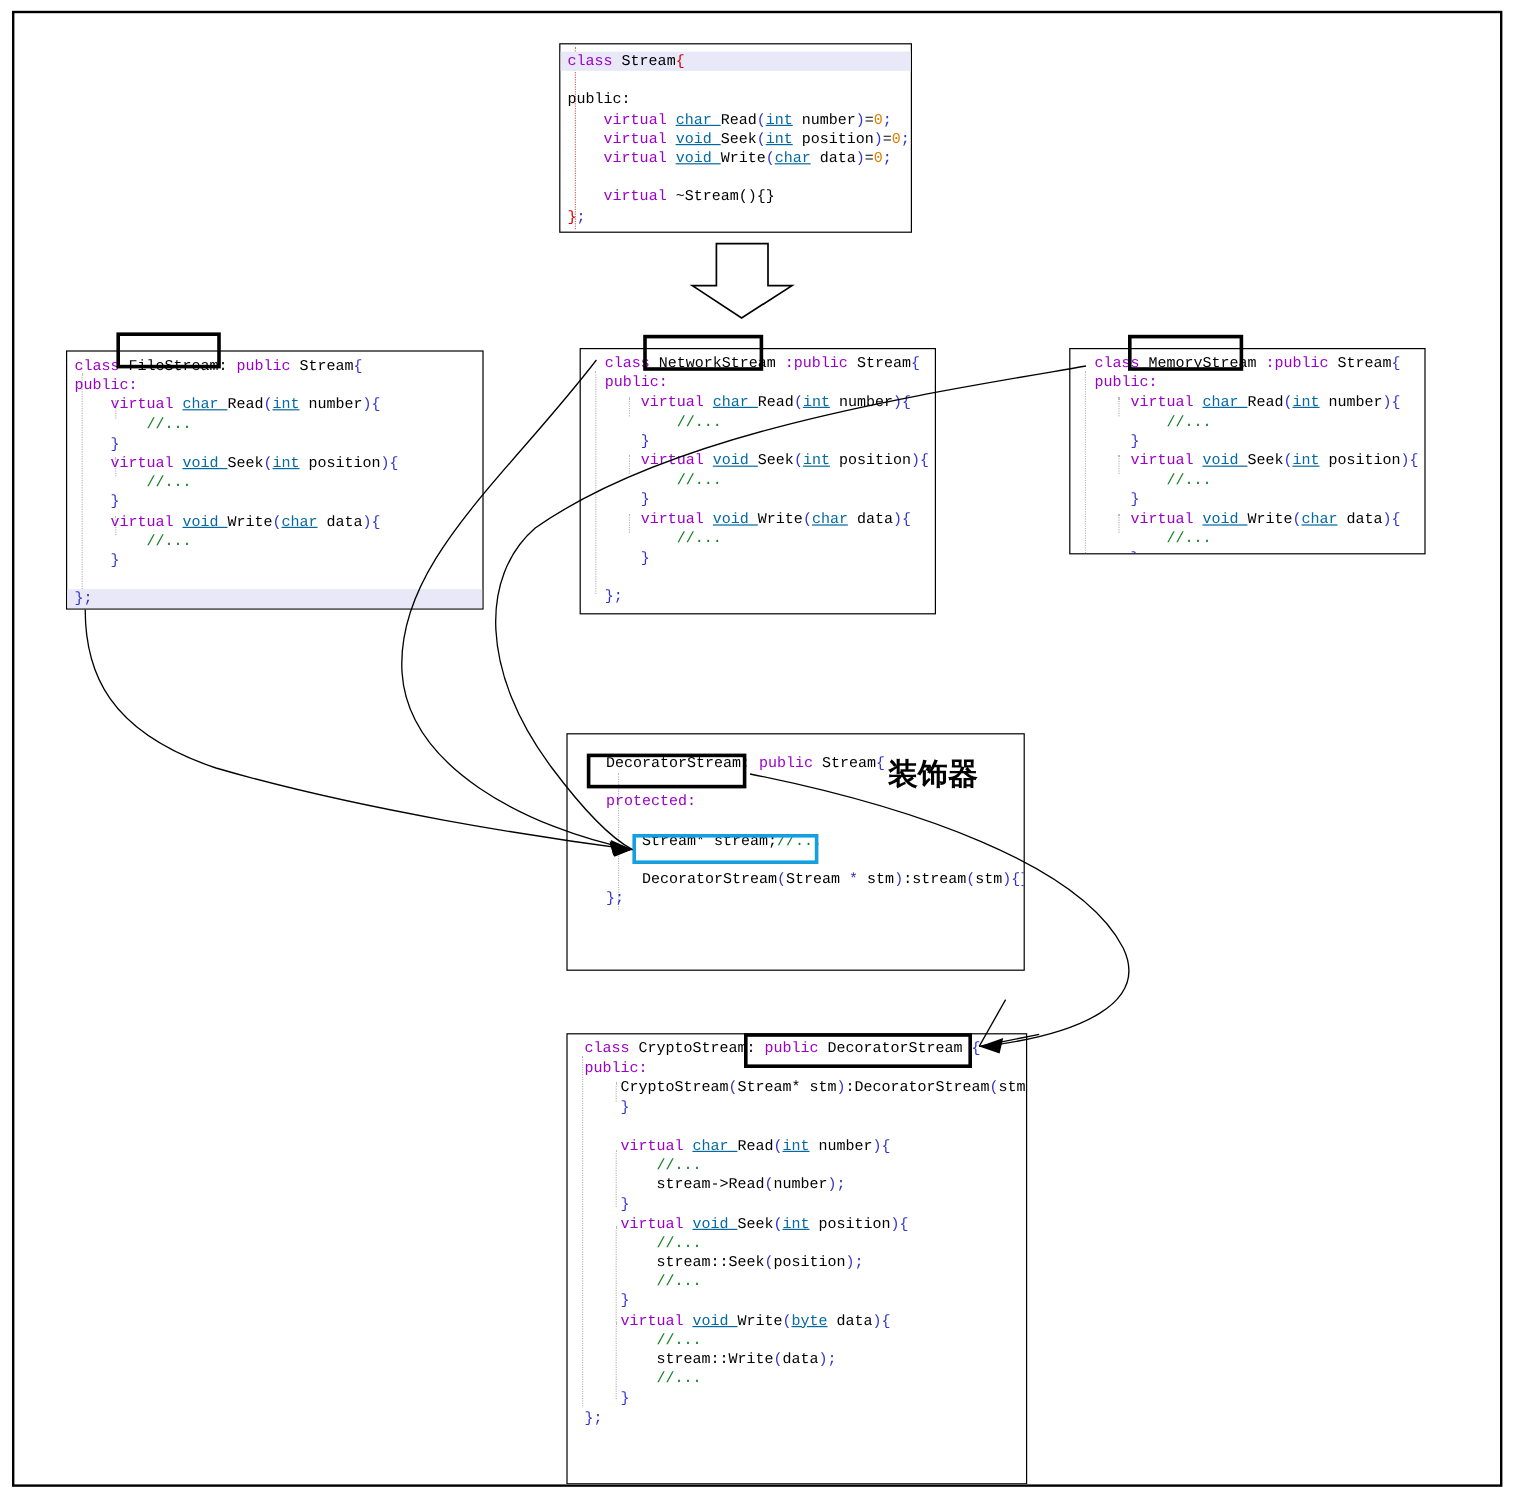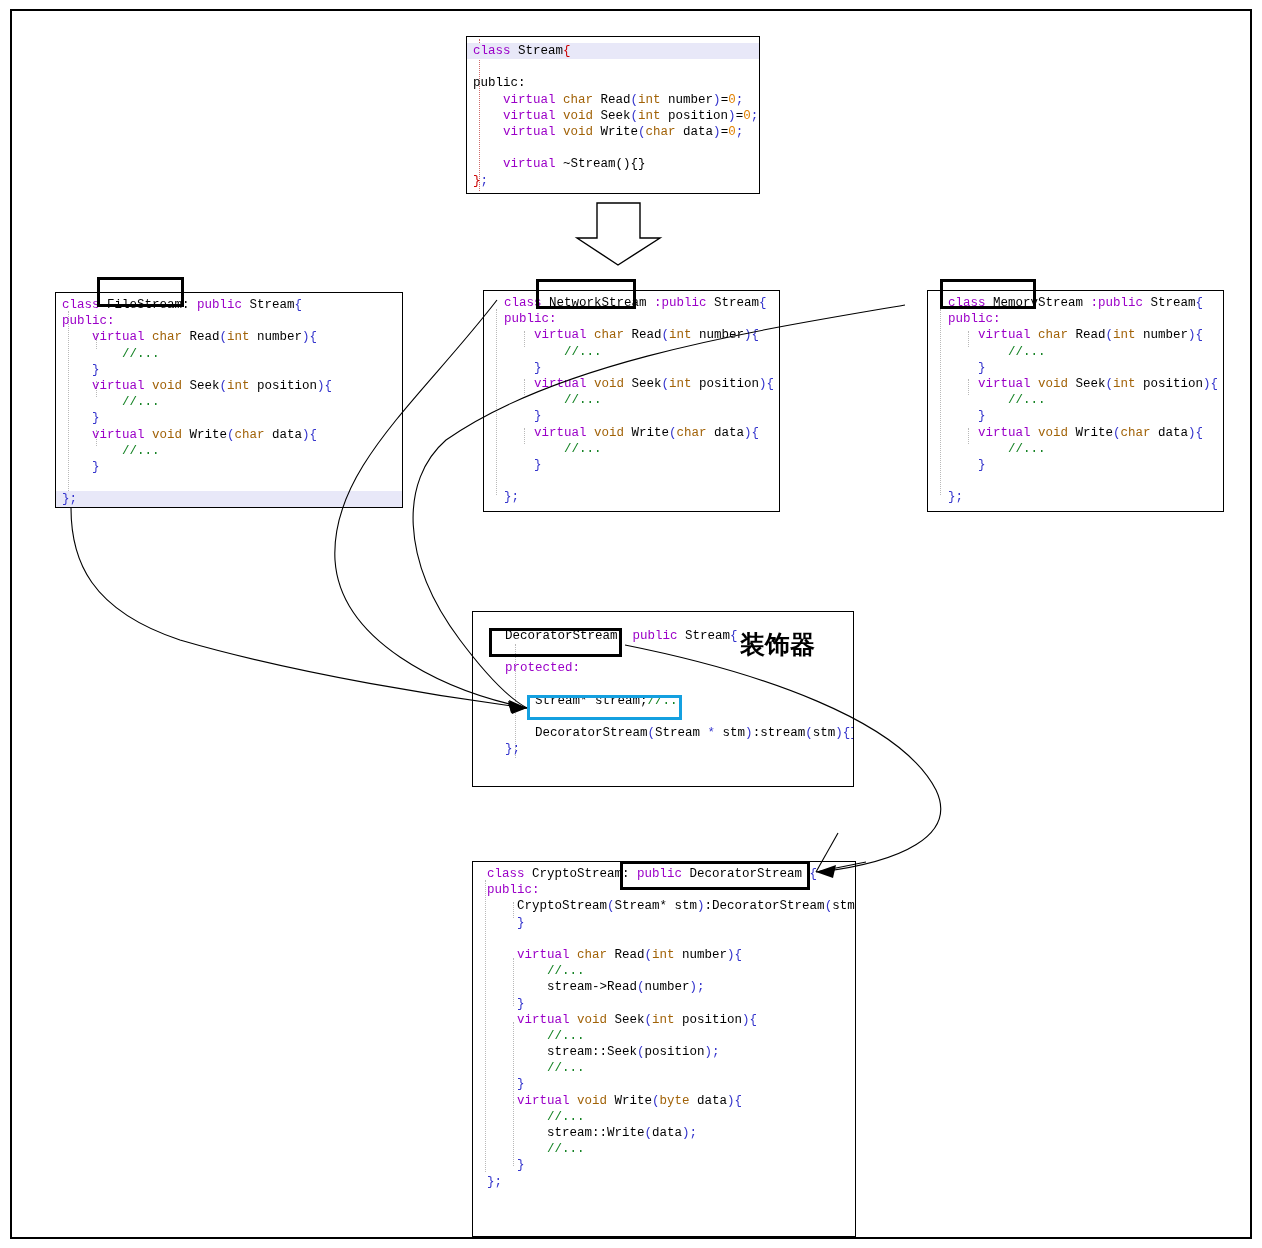--- a/index.html
+++ b/index.html
@@ -40,21 +40,21 @@
   .code {
     font-family: "Liberation Mono", "DejaVu Sans Mono", monospace;
     font-size: 12.5px;
     line-height: 16.2px;
     white-space: pre;
     color: #000000;
   }
   .ln { position: relative; height: 16.2px; padding-left: 6px; }
   .ln.hl { background: #e8e8f8; }
   .kw   { color: #9b00c8; }          
-  .typ  { color: #a16207; }          
+  .typ  { color: #0369a1; text-decoration: underline; }          
   .blu  { color: #3333cc; }          
   .red  { color: #cc0000; }          
   .grn  { color: #108020; }          
   .org  { color: #e08000; }          
   .blk  { color: #000000; }
 
   
   .guide { position: absolute; top: 0; width: 0; border-left: 1px dotted #b9b9b9; }
   .guide.red-guide { border-left-color: #d06a6a; }
 
@@ -102,30 +102,30 @@
 
   <div class="code-box" style="left:483px; top:290px; width:297px; height:222px;">
     <div class="guide" style="left:12px; top:18px; height:186px;"></div>
     <div class="guide" style="left:40px; top:40px; height:16px;"></div>
     <div class="guide" style="left:40px; top:88px; height:16px;"></div>
     <div class="guide" style="left:40px; top:137px; height:16px;"></div>
     <div class="code" style="padding-top:4px; padding-left:14px;"><div class="ln"><span class="kw">class </span><span class="blk">NetworkStream </span><span class="kw">:public </span><span class="blk">Stream</span><span class="blu">{</span></div><div class="ln"><span class="kw">public:</span></div><div class="ln"><span>    </span><span class="kw">virtual </span><span class="typ">char </span><span class="blk">Read</span><span class="blu">(</span><span class="typ">int</span><span class="blk"> number</span><span class="blu">){</span></div><div class="ln"><span>        </span><span class="grn">//...</span></div><div class="ln"><span>    </span><span class="blu">}</span></div><div class="ln"><span>    </span><span class="kw">virtual </span><span class="typ">void </span><span class="blk">Seek</span><span class="blu">(</span><span class="typ">int</span><span class="blk"> position</span><span class="blu">){</span></div><div class="ln"><span>        </span><span class="grn">//...</span></div><div class="ln"><span>    </span><span class="blu">}</span></div><div class="ln"><span>    </span><span class="kw">virtual </span><span class="typ">void </span><span class="blk">Write</span><span class="blu">(</span><span class="typ">char</span><span class="blk"> data</span><span class="blu">){</span></div><div class="ln"><span>        </span><span class="grn">//...</span></div><div class="ln"><span>    </span><span class="blu">}</span></div><div class="ln">&nbsp;</div><div class="ln"><span class="blu">}</span><span class="blu">;</span></div></div>
   </div>
   <div class="hibox" style="left:536px; top:279px; width:100px; height:30px;"></div>
 
-  <div class="code-box" style="left:927px; top:290px; width:297px; height:222px;">
+  <div class="code-box" style="left:891px; top:290px; width:297px; height:172px;">
     <div class="guide" style="left:12px; top:18px; height:186px;"></div>
     <div class="guide" style="left:40px; top:40px; height:16px;"></div>
     <div class="guide" style="left:40px; top:88px; height:16px;"></div>
     <div class="guide" style="left:40px; top:137px; height:16px;"></div>
     <div class="code" style="padding-top:4px; padding-left:14px;"><div class="ln"><span class="kw">class </span><span class="blk">MemoryStream </span><span class="kw">:public </span><span class="blk">Stream</span><span class="blu">{</span></div><div class="ln"><span class="kw">public:</span></div><div class="ln"><span>    </span><span class="kw">virtual </span><span class="typ">char </span><span class="blk">Read</span><span class="blu">(</span><span class="typ">int</span><span class="blk"> number</span><span class="blu">){</span></div><div class="ln"><span>        </span><span class="grn">//...</span></div><div class="ln"><span>    </span><span class="blu">}</span></div><div class="ln"><span>    </span><span class="kw">virtual </span><span class="typ">void </span><span class="blk">Seek</span><span class="blu">(</span><span class="typ">int</span><span class="blk"> position</span><span class="blu">){</span></div><div class="ln"><span>        </span><span class="grn">//...</span></div><div class="ln"><span>    </span><span class="blu">}</span></div><div class="ln"><span>    </span><span class="kw">virtual </span><span class="typ">void </span><span class="blk">Write</span><span class="blu">(</span><span class="typ">char</span><span class="blk"> data</span><span class="blu">){</span></div><div class="ln"><span>        </span><span class="grn">//...</span></div><div class="ln"><span>    </span><span class="blu">}</span></div><div class="ln">&nbsp;</div><div class="ln"><span class="blu">}</span><span class="blu">;</span></div></div>
   </div>
   <div class="hibox" style="left:940px; top:279px; width:96px; height:30px;"></div>
 
-  <div class="code-box" style="left:472px; top:611px; width:382px; height:176px;">
+  <div class="code-box" style="left:472px; top:611px; width:382px; height:198px;">
     <div class="guide" style="left:42px; top:32px; height:114px;"></div>
     <div class="code" style="padding-top:16px; padding-left:26px;"><div class="ln"><span class="blk">DecoratorStream:</span><span class="kw"> public </span><span class="blk">Stream</span><span class="blu">{</span></div><div class="ln">&nbsp;</div><div class="ln"><span class="kw">protected:</span></div><div class="ln">&nbsp;</div><div class="ln"><span>    </span><span class="blk">Stream* stream;</span><span class="grn">//...</span></div><div class="ln">&nbsp;</div><div class="ln"><span>    </span><span class="blk">DecoratorStream</span><span class="blu">(</span><span class="blk">Stream </span><span class="blu">* </span><span class="blk">stm</span><span class="blu">)</span><span class="blk">:</span><span class="blk">stream</span><span class="blu">(</span><span class="blk">stm</span><span class="blu">){}</span></div><div class="ln"><span class="blu">}</span><span class="blu">;</span></div></div>
   </div>
   <div class="hibox" style="left:489px; top:628px; width:133px; height:29px;"></div>
   <div class="cyanbox" style="left:527px; top:695px; width:155px; height:25px;"></div>
   <div class="cn-label" style="left:740px; top:628px;">装饰器</div>
 
   <div class="code-box" style="left:472px; top:861px; width:384px; height:376px;">
     <div class="guide" style="left:12px; top:18px; height:292px;"></div>
     <div class="guide" style="left:40px; top:40px; height:16px;"></div>

